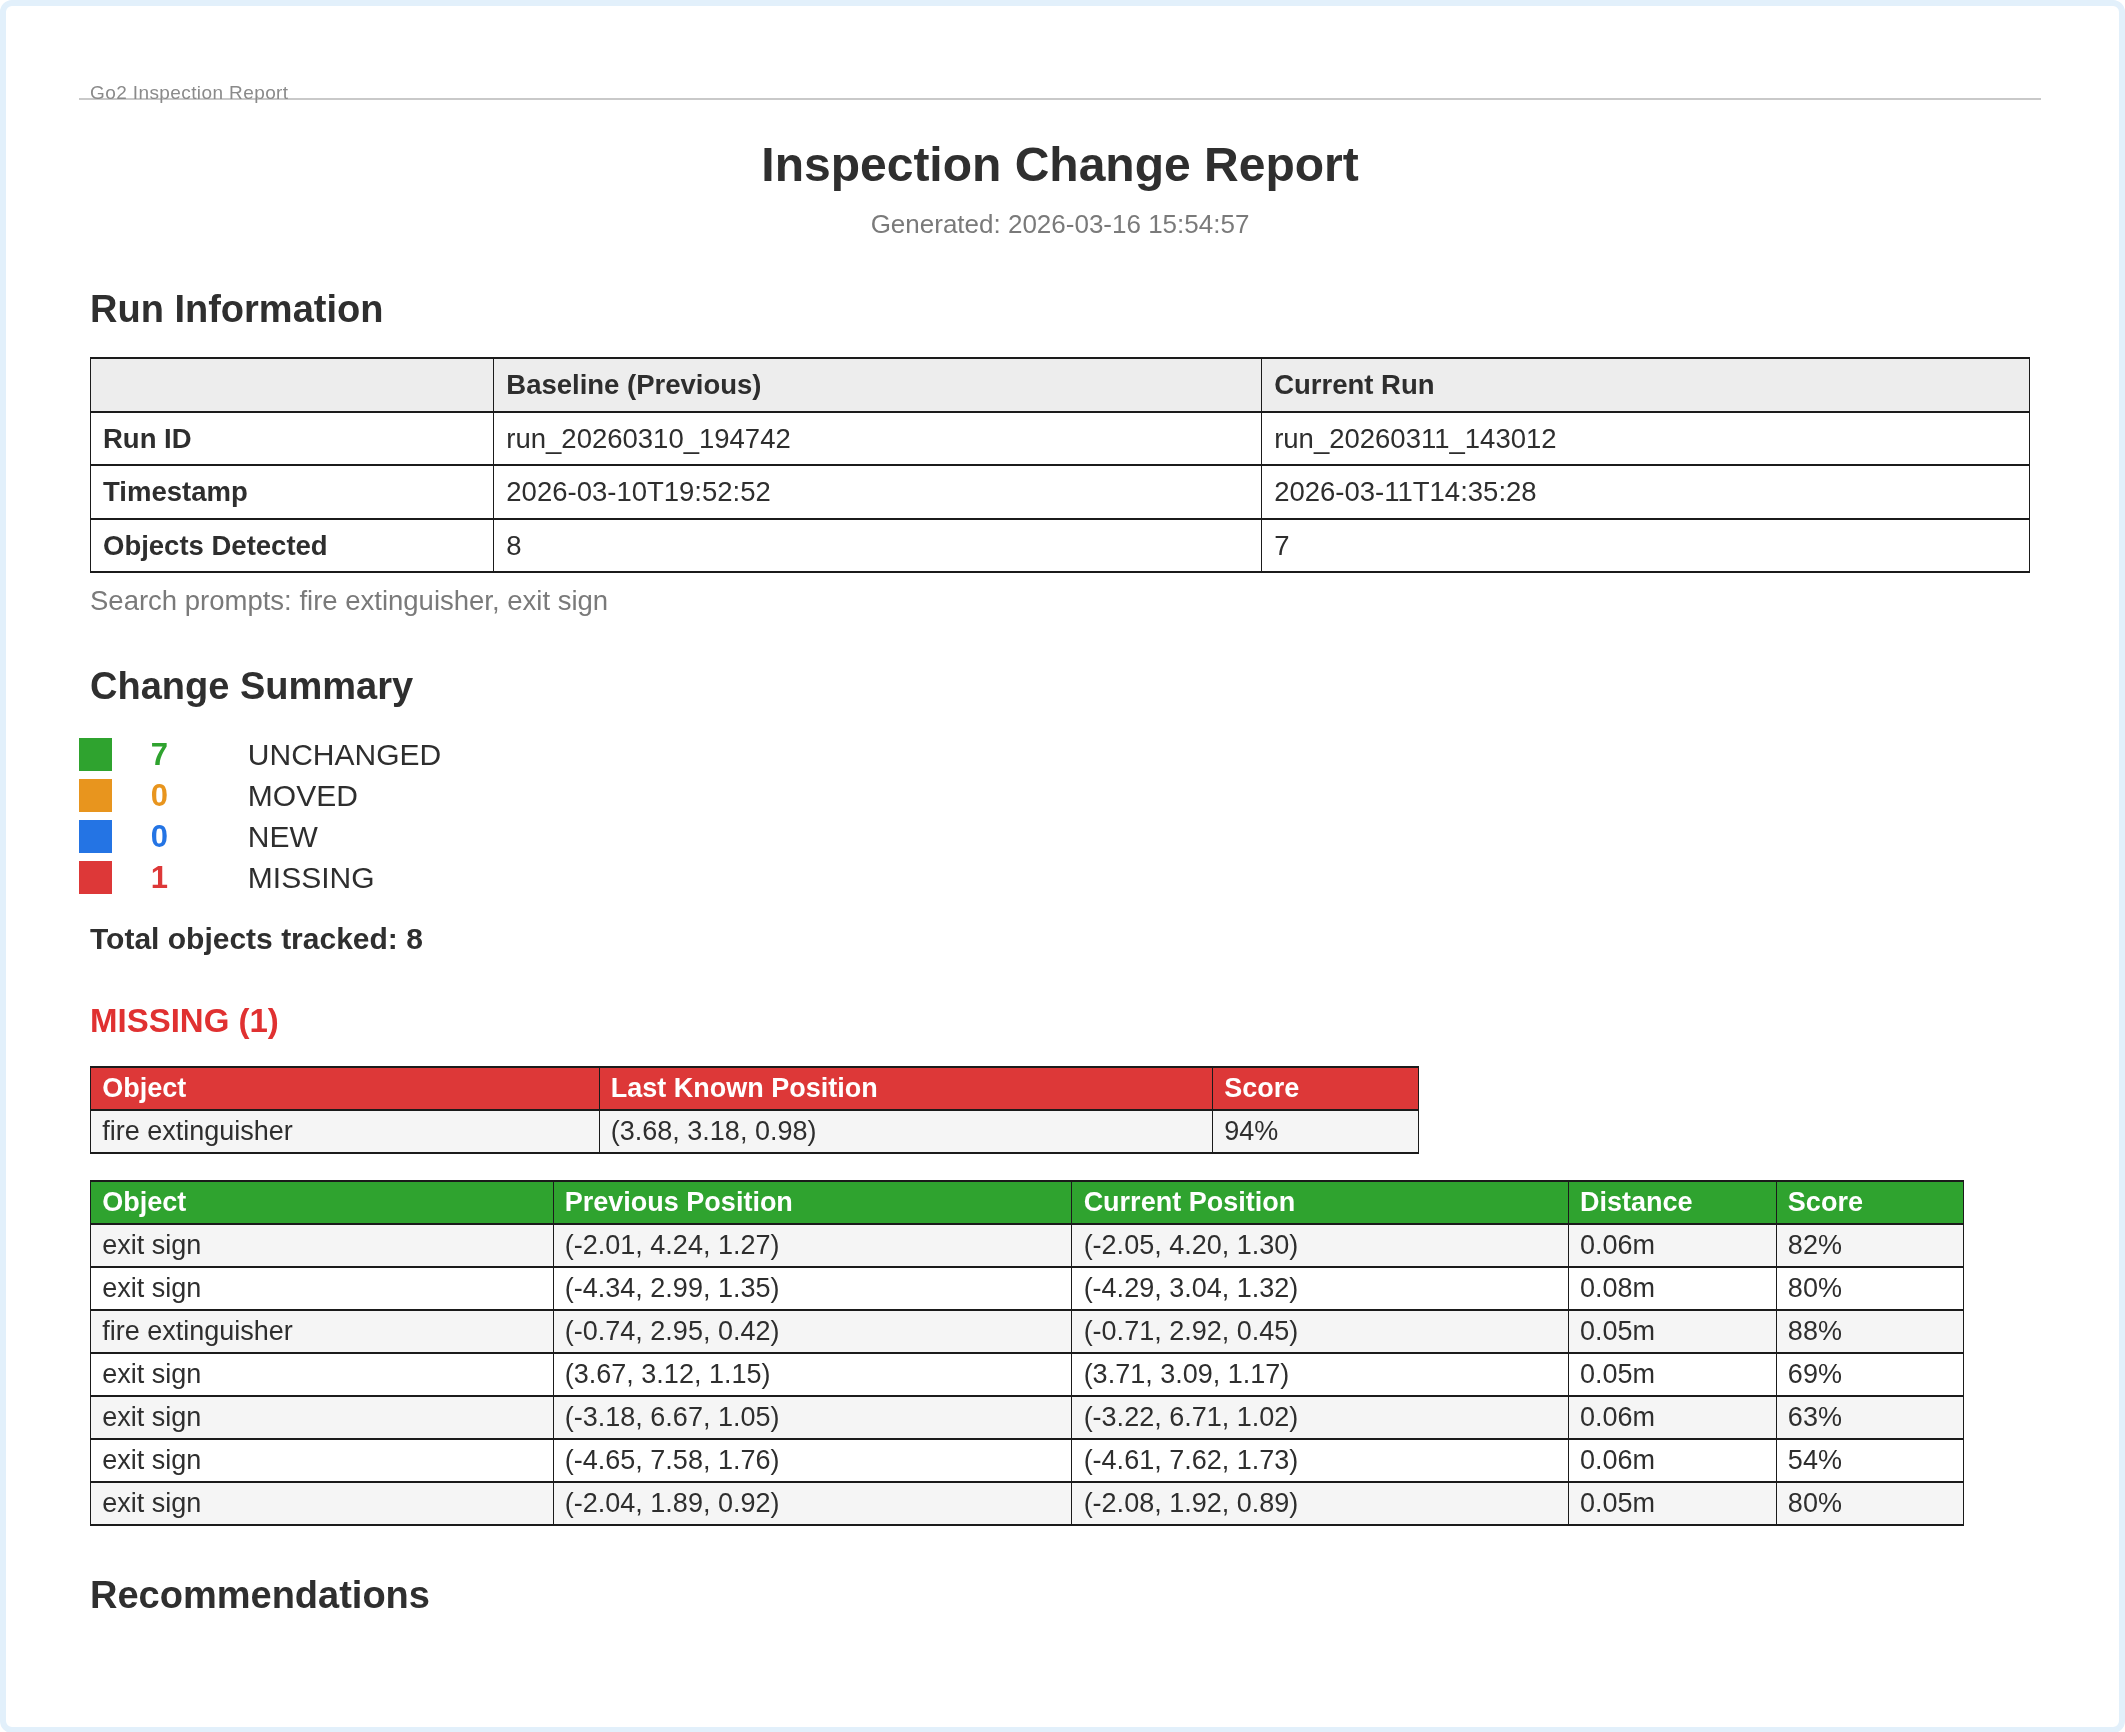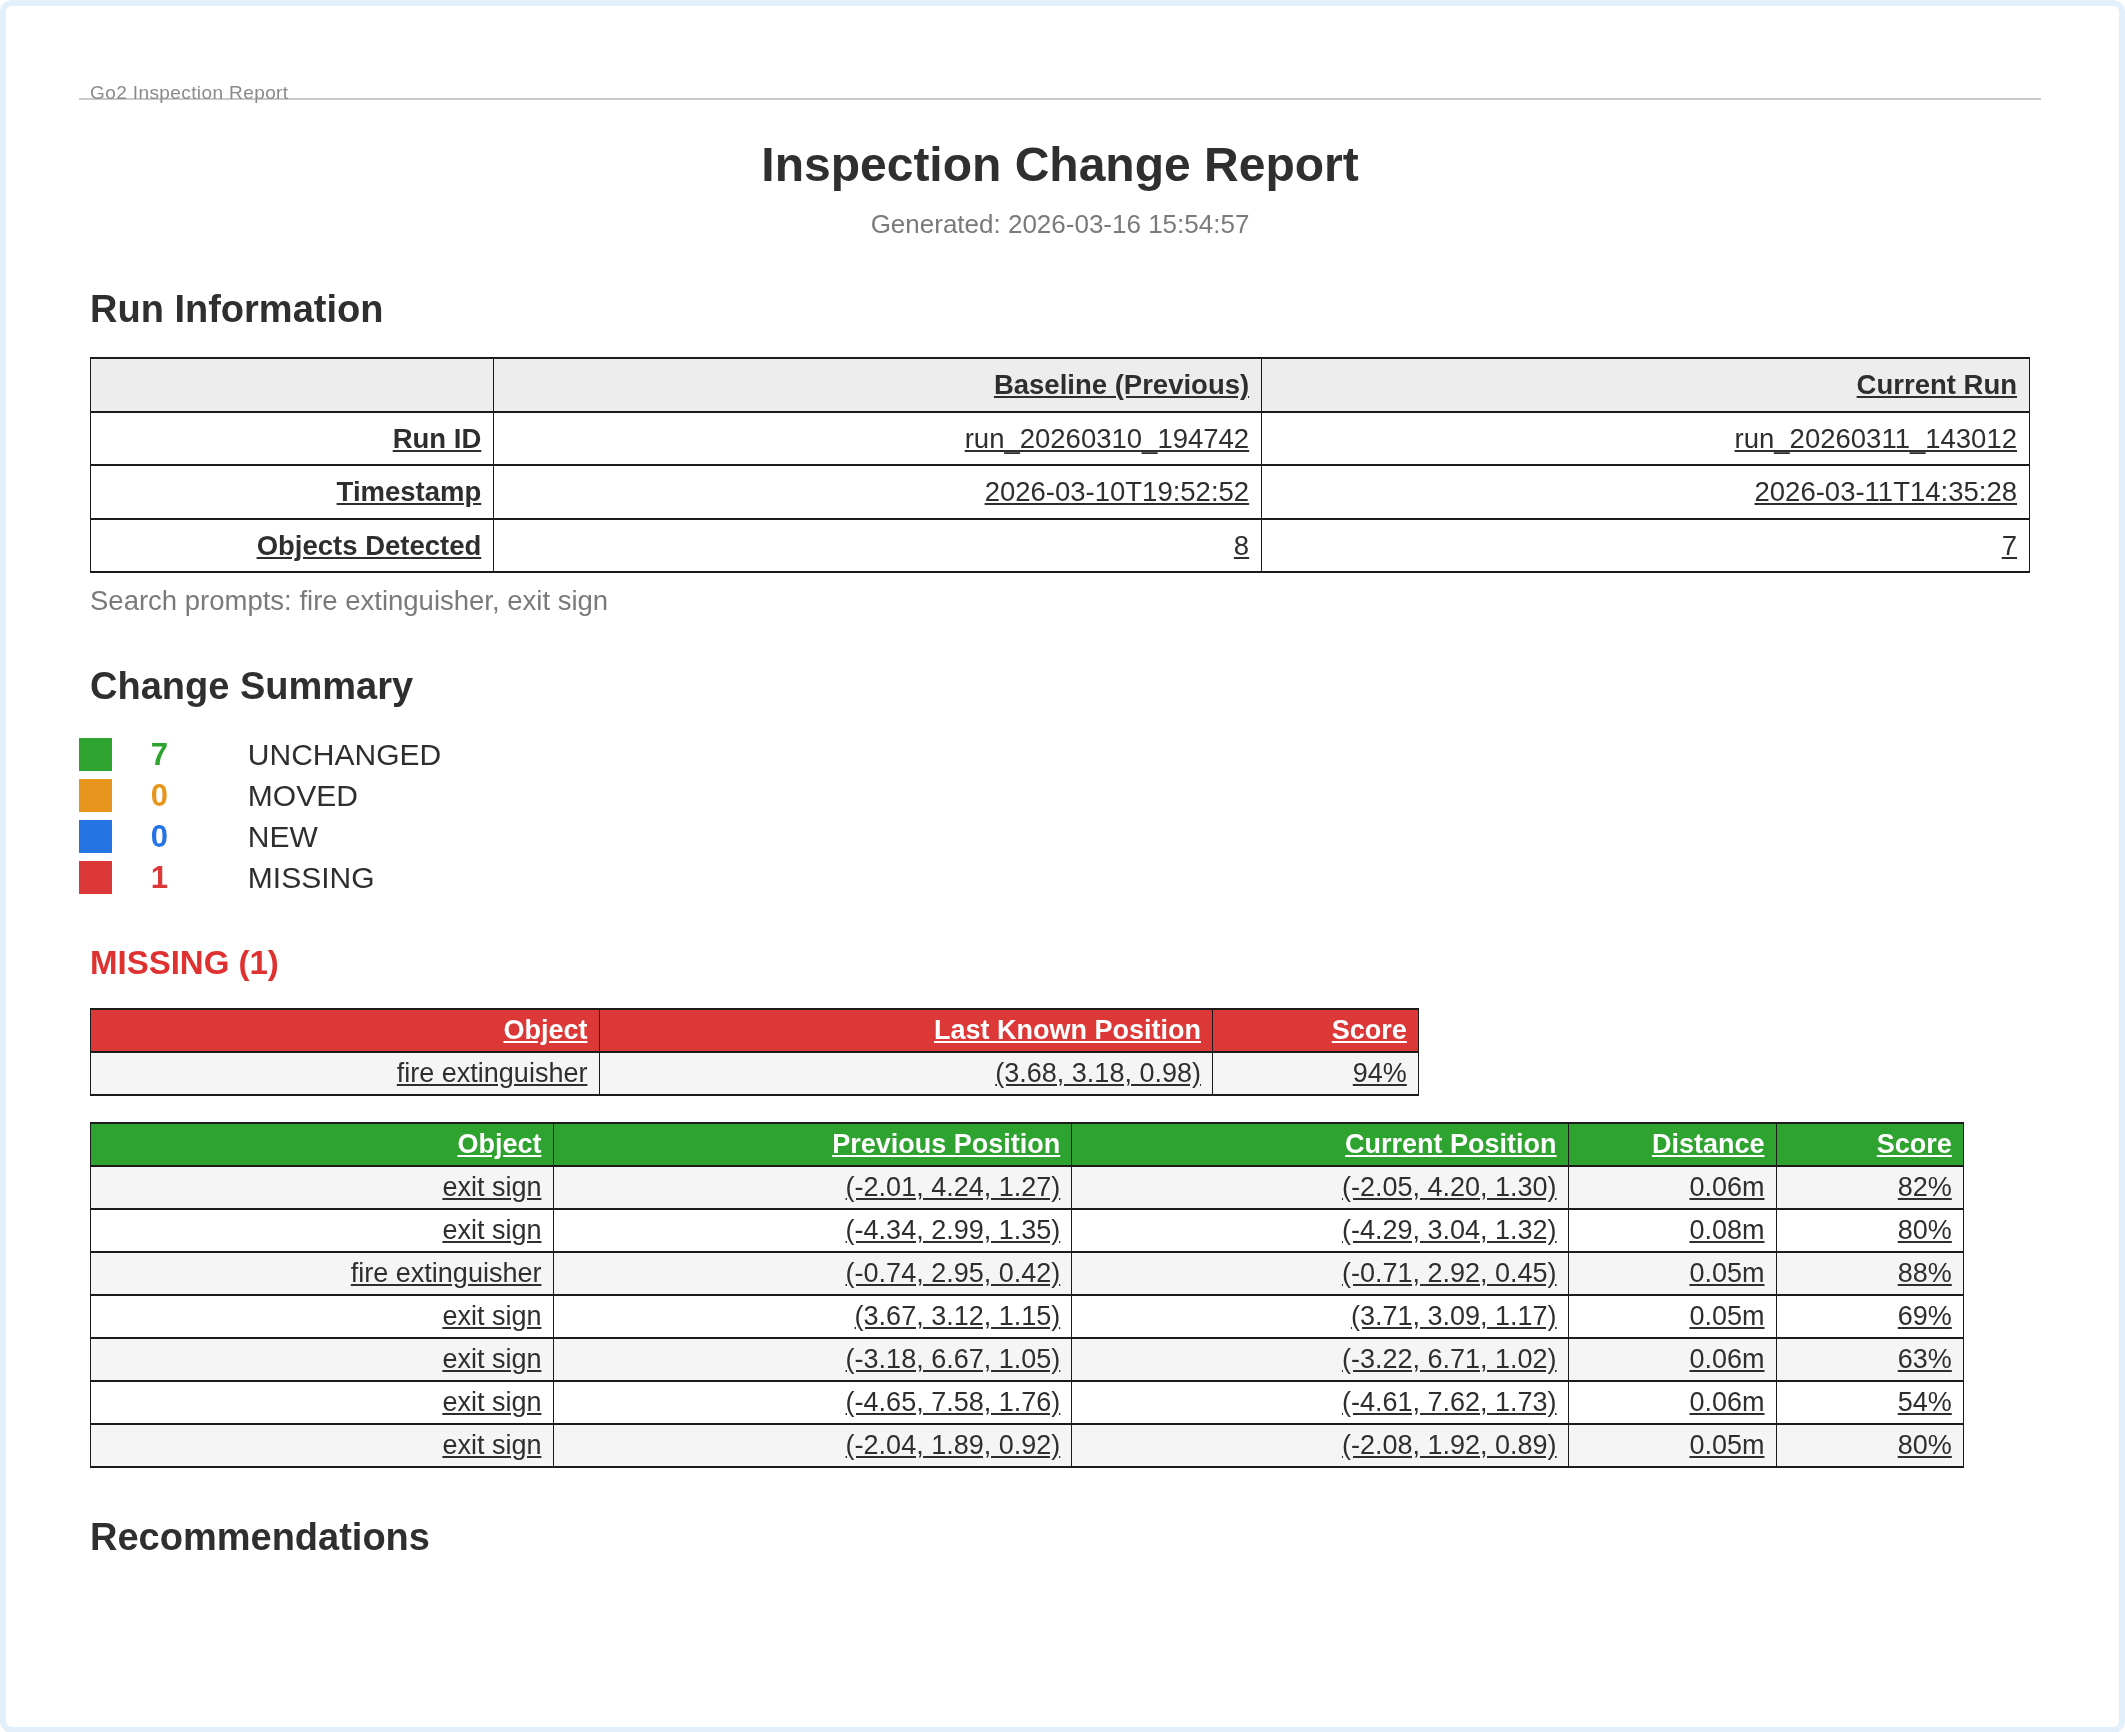--- a/index.html
+++ b/index.html
@@ -35,21 +35,21 @@
   }
   .generated { margin-top: 17px; text-align: center; font-size: 26px; color: #7a7a7a; }
 
   h2.section-heading { margin: 48px 0 0 0; font-size: 38px; font-weight: bold; color: #2f2f2f; }
   h3.sub-heading { margin: 46px 0 0 0; font-size: 33px; font-weight: bold; }
 
   table { border-collapse: collapse; margin-top: 26px; }
   th, td {
     border: 1.7px solid #1b1b1b;
     border-top-width: 2.6px; border-bottom-width: 2.6px;
-    text-align: right; vertical-align: middle; text-decoration: underline;
+    text-align: left; vertical-align: middle;
   }
 
   
   table.run-table { width: 100%; }
   table.run-table th, table.run-table td { font-size: 27.5px; line-height: 31px; padding: 10.3px 12px; }
   table.run-table thead th { background: #ededed; font-weight: bold; }
   table.run-table tbody td:first-child { font-weight: bold; }
 
   .caption { margin-top: 12px; font-size: 27.5px; color: #7a7a7a; }
 
@@ -141,20 +141,21 @@
           <span class="swatch" style="background: rgb(36, 116, 228);"></span>
           <span class="legend-count" style="color: rgb(36, 116, 228);">0</span>
           <span class="legend-label">NEW</span>
         </div>
         <div class="legend-row">
           <span class="swatch" style="background: rgb(221, 56, 56);"></span>
           <span class="legend-count" style="color: rgb(221, 56, 56);">1</span>
           <span class="legend-label">MISSING</span>
         </div>
       </div>
+    <div class="total-label">Total objects tracked: 8</div>
 
     <h3 class="sub-heading missing-accent">MISSING (1)</h3>
     <table class="status-table missing-table">
       <colgroup>
         <col style="width:38.3%">
           <col style="width:46.2%">
           <col style="width:15.5%">
       </colgroup>
       <thead>
         <tr>

